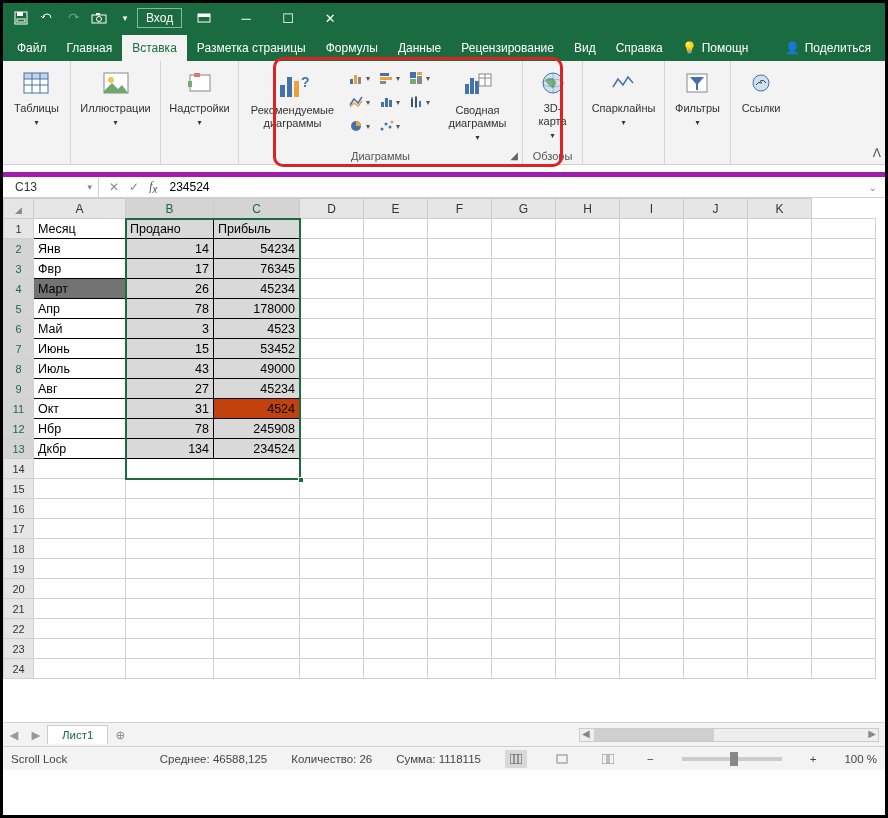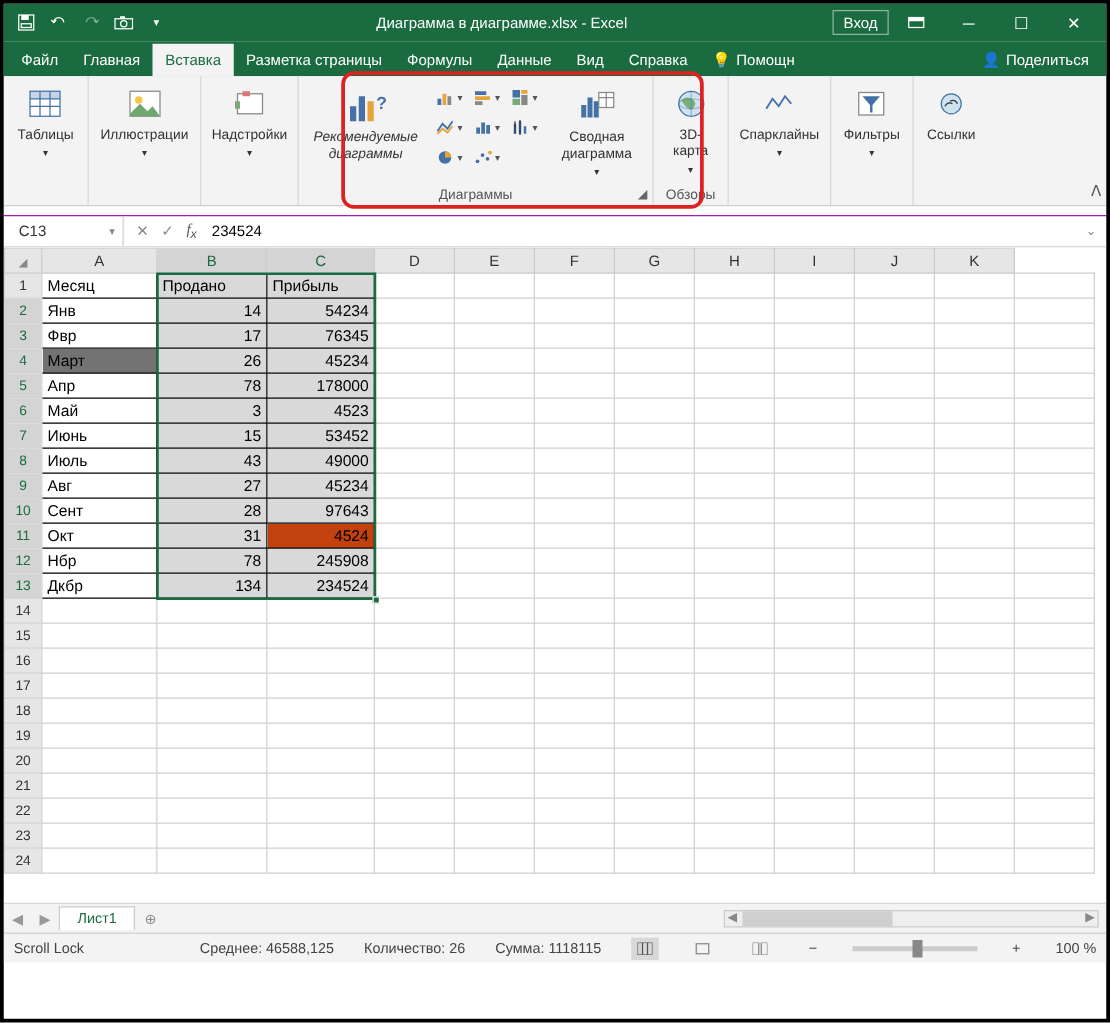--- a/index.html
+++ b/index.html
@@ -87,21 +87,20 @@
       </div>
     <div class="qat-btn">
         <svg width="16" height="12" viewBox="0 0 16 12">
           <rect x="1" y="3" width="14" height="8" fill="none" stroke="#fff"></rect>
           <circle cx="8" cy="7" r="2.5" fill="none" stroke="#fff"></circle>
           <rect x="5" y="1" width="4" height="2" fill="#fff"></rect>
         </svg>
       </div>
     <div class="qat-btn" style="font-size:9px;">▾</div>
   </div>
-  <div class="tb-center">Диаграмма в диаграмме.xlsx - Excel</div>
   <div class="tb-right">
     <div class="tb-signin">Вход</div>
     <div class="win-btn">
         <svg width="14" height="10">
           <rect x="1" y="1" width="12" height="8" fill="none" stroke="#fff"></rect>
           <rect x="1" y="1" width="12" height="3" fill="#fff"></rect>
         </svg>
       </div>
     <div class="win-btn">─</div>
     <div class="win-btn">☐</div>
@@ -109,20 +108,21 @@
   </div>
 </div>
 
 <div class="ribbon-tabs">
   <div class="rtab">Файл</div>
   <div class="rtab">Главная</div>
   <div class="rtab active">Вставка</div>
   <div class="rtab">Разметка страницы</div>
   <div class="rtab">Формулы</div>
   <div class="rtab">Данные</div>
+  <div class="rtab">Рецензирование</div>
   <div class="rtab">Вид</div>
   <div class="rtab">Справка</div>
   <div class="rtab"><span style="margin-right:4px;">💡</span><span>Помощн</span></div>
   <div style="flex:1"></div>
   <div class="rtab"><span style="margin-right:4px;">👤</span><span>Поделиться</span></div>
 </div>
 
 <div class="ribbon-body">
   <div class="rgroup" style="width:68px;">
     <div class="rg-content">
@@ -180,21 +180,21 @@
     <div class="rg-content" style="gap:8px; padding-top:2px;">
       <div class="big-btn" style="width:90px;">
         <div class="icon-box">
             <svg width="32" height="28">
               <rect x="3" y="14" width="5" height="12" fill="#4472a8"></rect>
               <rect x="10" y="6" width="5" height="20" fill="#4472a8"></rect>
               <rect x="17" y="10" width="5" height="16" fill="#e8a33d"></rect>
               <text x="24" y="16" font-size="14" fill="#4472a8" font-weight="bold">?</text>
             </svg>
           </div>
-        <span class="lbl" style="white-space:normal;font-style:italic;">Рекомендуемые диаграммы</span>
+        <span class="lbl" style="white-space:normal;">Рекомендуемые диаграммы</span>
       </div>
       <div class="chart-grid">
         <div class="dropdown-caret">
             <svg width="16" height="14">
               <rect x="1" y="8" width="3" height="5" fill="#4472a8"></rect>
               <rect x="5" y="4" width="3" height="9" fill="#e8a33d"></rect>
               <rect x="9" y="6" width="3" height="7" fill="#888"></rect>
             </svg>
           </div>
         <div class="dropdown-caret">
@@ -254,21 +254,21 @@
         <div class="icon-box">
             <svg width="30" height="26">
               <rect x="2" y="12" width="4" height="10" fill="#4472a8"></rect>
               <rect x="7" y="6" width="4" height="16" fill="#4472a8"></rect>
               <rect x="12" y="9" width="4" height="13" fill="#4472a8"></rect>
               <rect x="16" y="2" width="12" height="12" fill="#fff" stroke="#888"></rect>
               <line x1="16" y1="6" x2="28" y2="6" stroke="#888"></line>
               <line x1="22" y1="2" x2="22" y2="14" stroke="#888"></line>
             </svg>
           </div>
-        <span class="lbl" style="white-space:normal;">Сводная диаграмма</span>
+        <span class="lbl" style="white-space:normal;">Сводная диаграммы</span>
           <span style="font-size:8px;">▾</span>
       </div>
     </div>
     <div class="rg-label"><span>Диаграммы</span> <span style="position:absolute; right:4px; bottom:3px; font-size:10px; color:#666;">◢</span></div>
   </div>
 
   <div class="rgroup" style="width:60px;">
     <div class="rg-content">
         <div class="big-btn">
       <div class="icon-box">
@@ -329,21 +329,21 @@
       </div>
       <div class="rg-label"></div>
   </div>
 
   <div class="highlight-box" style="left:270px; top:-4px; width:290px; height:110px;"></div>
   <div class="ribbon-collapse">ᐱ</div>
 </div>
 
 <div class="top-gap"></div>
 
-<div class="namebox-bar" style="border-top:1px solid #a21caf;">
+<div class="namebox-bar" style="border-top:5px solid #a21caf;">
   <div class="namebox">
       <span>C13</span>
       <span style="font-size:9px;color:#888;">▾</span>
     </div>
   <div class="fx-btns">
     <span>✕</span>
     <span>✓</span>
   </div>
   <span class="fx-label">f<sub>x</sub></span>
   <input class="formula-input" value="234524" style="">
@@ -513,35 +513,20 @@
           <td></td>
           <td></td>
           <td></td>
           <td></td>
           <td></td>
           <td></td>
           <td></td>
           <td></td>
         </tr>
         <tr>
-          <td class="rowhdr sel-hdr">10</td>
-          <td style="border: 1px solid rgb(0, 0, 0); background: rgb(255, 255, 255);">Сент</td>
-          <td class="txt-r sel-cell" style="border: 1px solid rgb(0, 0, 0); background: rgb(217, 217, 217);">28</td>
-          <td class="txt-r sel-cell" style="border: 1px solid rgb(0, 0, 0); background: rgb(217, 217, 217);">97643</td>
-          <td></td>
-          <td></td>
-          <td></td>
-          <td></td>
-          <td></td>
-          <td></td>
-          <td></td>
-          <td></td>
-          <td></td>
-        </tr>
-        <tr>
           <td class="rowhdr sel-hdr">11</td>
           <td style="border: 1px solid rgb(0, 0, 0); background: rgb(255, 255, 255);">Окт</td>
           <td class="txt-r sel-cell" style="border: 1px solid rgb(0, 0, 0); background: rgb(217, 217, 217); text-align: right;">31</td>
           <td class="txt-r sel-cell" style="border: 1px solid rgb(0, 0, 0); background: #c2410c;">4524</td>
           <td></td>
           <td></td>
           <td></td>
           <td></td>
           <td></td>
           <td></td>

